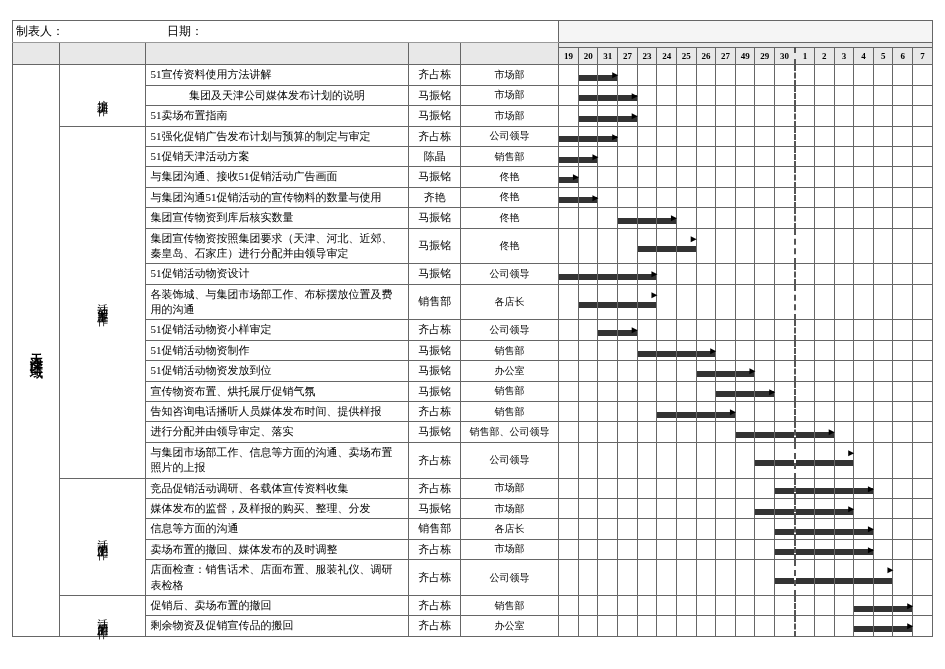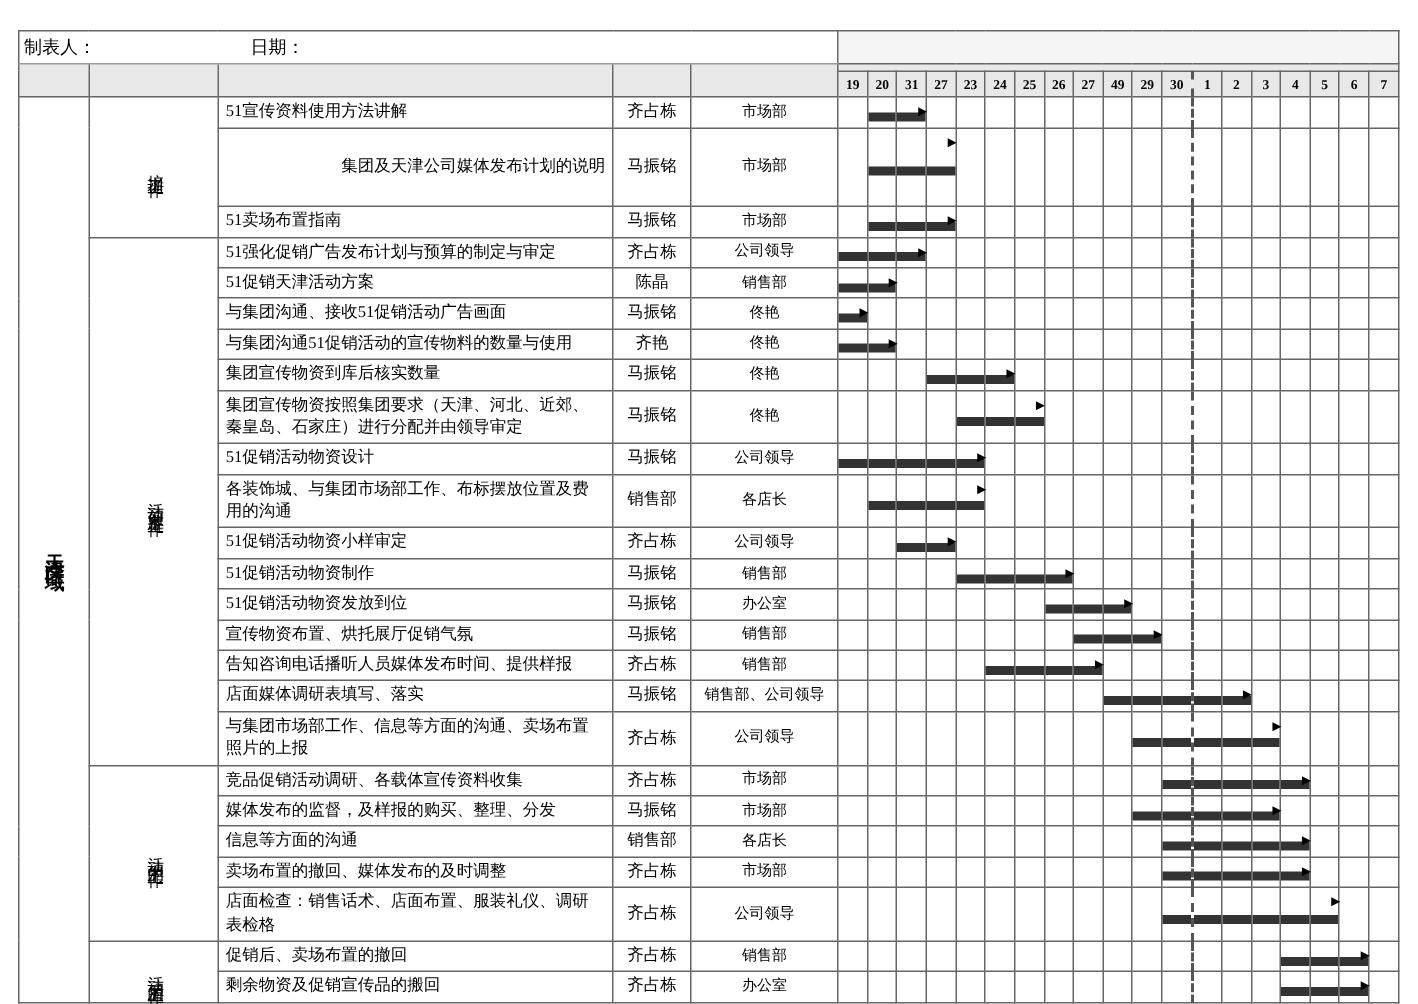--- a/index.html
+++ b/index.html
@@ -136,21 +136,21 @@
           <td style="padding: 0px; height: 18px; position: relative; border-right: 2px dashed rgb(85, 85, 85);"></td>
           <td style="padding: 0px; height: 18px; position: relative;"></td>
           <td style="padding: 0px; height: 18px; position: relative;"></td>
           <td style="padding: 0px; height: 18px; position: relative;"></td>
           <td style="padding: 0px; height: 18px; position: relative;"></td>
           <td style="padding: 0px; height: 18px; position: relative;"></td>
           <td style="padding: 0px; height: 18px; position: relative;"></td>
           <td style="padding: 0px; height: 18px; position: relative;"></td>
         </tr>
         <tr>
-          <td style="text-align: right; padding: 18px 5px;">集团及天津公司媒体发布计划的说明</td>
+          <td style="text-align: center; padding: 2px 5px;">集团及天津公司媒体发布计划的说明</td>
           <td>马振铭</td>
           <td style="font-size: 10px;">市场部</td>
           <td style="padding: 0px; height: 18px; position: relative;"></td>
           <td style="padding: 0px; height: 18px; position: relative;">
             <div style="width: 100%; height: 6px; background: rgb(51, 51, 51); margin-top: 6px;"></div>
           </td>
           <td style="padding: 0px; height: 18px; position: relative;">
             <div style="width: 100%; height: 6px; background: rgb(51, 51, 51); margin-top: 6px;"></div>
           </td>
           <td style="padding: 0px; height: 18px; position: relative;">
@@ -602,21 +602,21 @@
           <td style="padding: 0px; height: 18px; position: relative; border-right: 2px dashed rgb(85, 85, 85);"></td>
           <td style="padding: 0px; height: 18px; position: relative;"></td>
           <td style="padding: 0px; height: 18px; position: relative;"></td>
           <td style="padding: 0px; height: 18px; position: relative;"></td>
           <td style="padding: 0px; height: 18px; position: relative;"></td>
           <td style="padding: 0px; height: 18px; position: relative;"></td>
           <td style="padding: 0px; height: 18px; position: relative;"></td>
           <td style="padding: 0px; height: 18px; position: relative;"></td>
         </tr>
         <tr>
-          <td style="text-align: left; padding: 2px 5px;">店面媒体调研表填写、落实</td>
+          <td style="text-align: left; padding: 2px 5px;">进行分配并由领导审定、落实</td>
           <td>马振铭</td>
           <td style="font-size: 10px;">销售部、公司领导</td>
           <td style="padding: 0px; height: 18px; position: relative;"></td>
           <td style="padding: 0px; height: 18px; position: relative;"></td>
           <td style="padding: 0px; height: 18px; position: relative;"></td>
           <td style="padding: 0px; height: 18px; position: relative;"></td>
           <td style="padding: 0px; height: 18px; position: relative;"></td>
           <td style="padding: 0px; height: 18px; position: relative;"></td>
           <td style="padding: 0px; height: 18px; position: relative;"></td>
           <td style="padding: 0px; height: 18px; position: relative;"></td>

